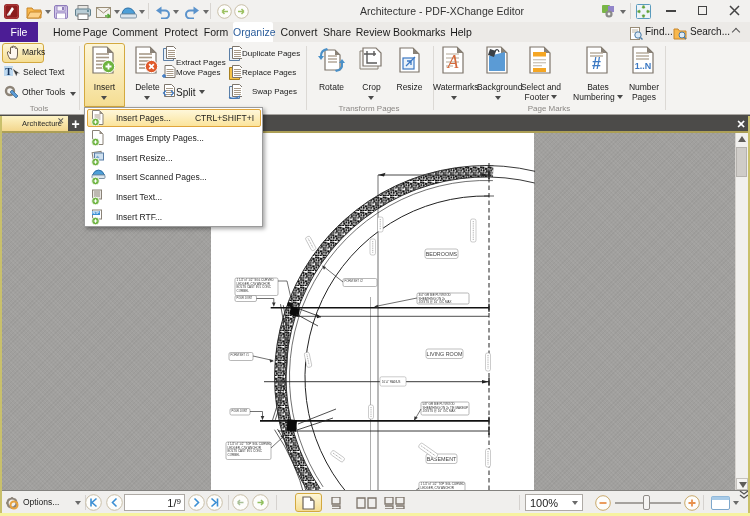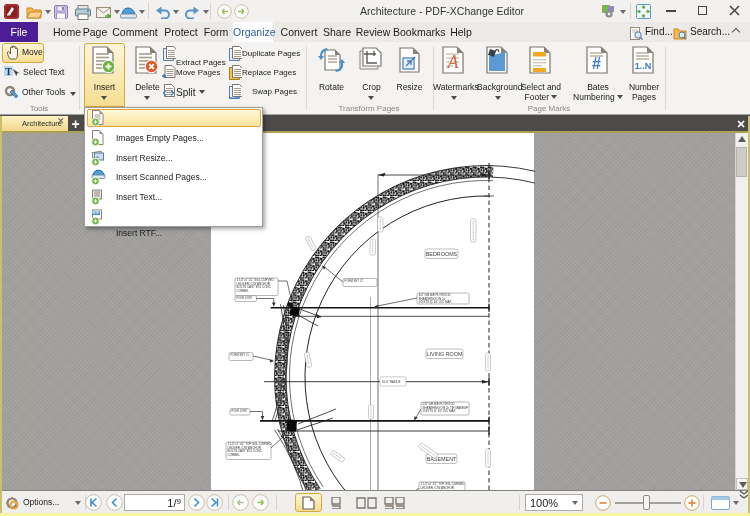--- a/index.html
+++ b/index.html
@@ -143,21 +143,21 @@
 <div class="gsep" style="left:306px"></div>
 <div class="gsep" style="left:433px"></div>
 <div class="gsep" style="left:665px"></div>
 <div class="glabel" style="left:-61px">Tools</div>
 <div class="glabel" style="left:269px">Transform Pages</div>
 <div class="glabel" style="left:449px">Page Marks</div>
 <div class="ybtn" style="left:2px;top:43px;width:42px;height:20px"></div>
 <svg class="ico" style="left:6px;top:45px" width="13" height="15" viewBox="0 0 13 15">
     <path d="M4 14 C2 11 1 8 1.5 7 C2 6.3 3 6.5 3.5 7.5 L4.5 9 V3 c0-1.4 1.8-1.4 1.8 0 V2 c0-1.4 1.8-1.4 1.8 0 V2.5 c0-1.4 1.8-1.4 1.8 0 V4 c0-1.2 1.6-1.2 1.6 0 V9 c0 3-1 5-2 5 Z" fill="#fdf6ee" stroke="#5d4e3e" stroke-width="0.9"></path>
   </svg>
-<div class="abs stxt" style="left:22px;top:47px">Move</div>
+<div class="abs stxt" style="left:22px;top:47px">Marks</div>
 <svg class="ico" style="left:4px;top:66px" width="16" height="13" viewBox="0 0 16 13">
     <rect x="0" y="0" width="9" height="10" fill="#bcd8f0"></rect>
     <text x="4.5" y="8.6" font-size="10" font-weight="bold" font-family="Liberation Serif" fill="#16335c" text-anchor="middle">T</text>
     <path d="M10 1 l4.5 9 1-3.5 3.5 0.5 Z" fill="#3a3a3a" stroke="#fff" stroke-width="0.7" transform="translate(-2,1)"></path>
   </svg>
 <div class="abs stxt" style="left:23px;top:67px">Select Text</div>
 <svg class="ico" style="left:4px;top:85px" width="15" height="14" viewBox="0 0 15 14">
     <circle cx="6" cy="6" r="4" fill="none" stroke="#8d8478" stroke-width="2.4"></circle>
     <circle cx="6" cy="6" r="1.2" fill="#f4f3f1"></circle>
     <path d="M3.2 2.2 l1 1 M8.8 2.2 l-1 1 M3.2 9.8 l1-1 M8.8 9.8 l-1-1 M1.5 6 h1.5 M9 6 h1.5 M6 1.5 v1.5" stroke="#8d8478" stroke-width="1.4"></path>
@@ -589,20 +589,24 @@
       <path d="M1 0.5 h7 l3.5 3.5 v10.5 h-10.5 Z" fill="#fff" stroke="#8a8277" stroke-width="1"></path>
       <path d="M8 0.5 v3.5 h3.5 Z" fill="#9a9287"></path>
       <g stroke="#a89a88" stroke-width="1">
         <line x1="3" y1="5" x2="9" y2="5"></line>
         <line x1="3" y1="7" x2="9" y2="7"></line>
         <line x1="3" y1="9" x2="9" y2="9"></line>
       </g>
       <circle cx="4" cy="12" r="3.8" fill="#6db33f" stroke="#fff" stroke-width="0.8"></circle>
       <path d="M4 10.2 v3.6 M2.2 12 h3.6" stroke="#fff" stroke-width="1.2"></path>
     </svg>
+    <div class="mitem" style="top:1px">
+      <span class="mtext">Insert Pages...</span>
+      <span class="mshort">CTRL+SHIFT+I</span>
+    </div>
     <svg style="position:absolute;left:6px;top:21.8px" width="16" height="16" viewBox="0 0 15 16">
       <path d="M1 0.5 h7 l3.5 3.5 v10.5 h-10.5 Z" fill="#fff" stroke="#8a8277" stroke-width="1"></path>
       <path d="M8 0.5 v3.5 h3.5 Z" fill="#9a9287"></path>
       <circle cx="4" cy="12" r="3.8" fill="#6db33f" stroke="#fff" stroke-width="0.8"></circle>
       <path d="M4 10.2 v3.6 M2.2 12 h3.6" stroke="#fff" stroke-width="1.2"></path>
     </svg>
     <div class="mitem" style="top:20.8px">
       <span class="mtext">Images Empty Pages...</span>
     </div>
     <svg style="position:absolute;left:6px;top:41.6px" width="16" height="16" viewBox="0 0 15 16">
@@ -637,15 +641,15 @@
     <div class="mitem" style="top:80.2px">
       <span class="mtext">Insert Text...</span>
     </div>
     <svg style="position:absolute;left:6px;top:101.0px" width="16" height="16" viewBox="0 0 15 16">
       <rect x="1" y="1" width="9" height="9" fill="#fff" stroke="#8a8277"></rect>
       <rect x="0.5" y="2" width="8" height="4" fill="#3b8fd4"></rect>
       <text x="4.5" y="5.4" font-size="3.6" fill="#fff" text-anchor="middle" font-weight="bold">RTF</text>
       <circle cx="4" cy="12" r="3.8" fill="#6db33f" stroke="#fff" stroke-width="0.8"></circle>
       <path d="M4 10.2 v3.6 M2.2 12 h3.6" stroke="#fff" stroke-width="1.2"></path>
     </svg>
-    <div class="mitem" style="top:116px">
+    <div class="mitem" style="top:100.0px">
       <span class="mtext">Insert RTF...</span>
     </div>
   </div>
 </body></html>

